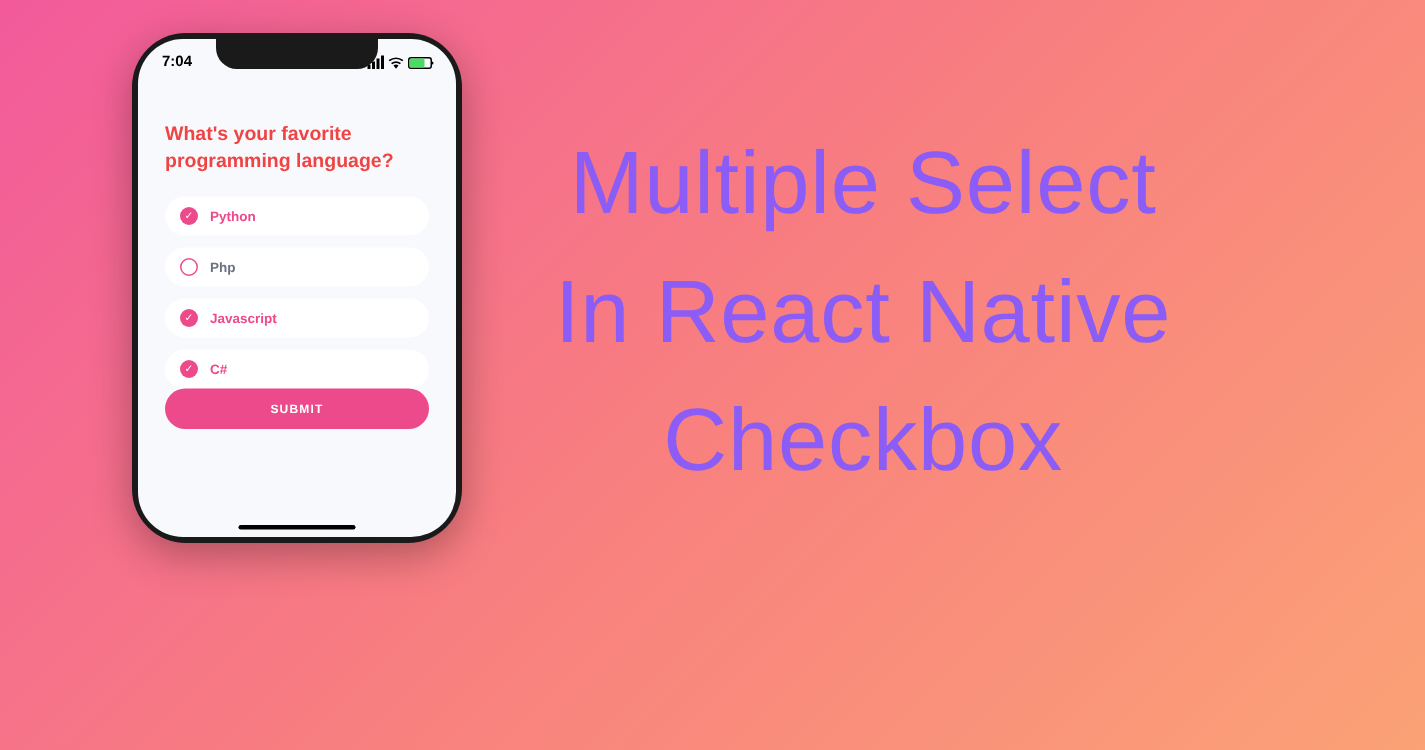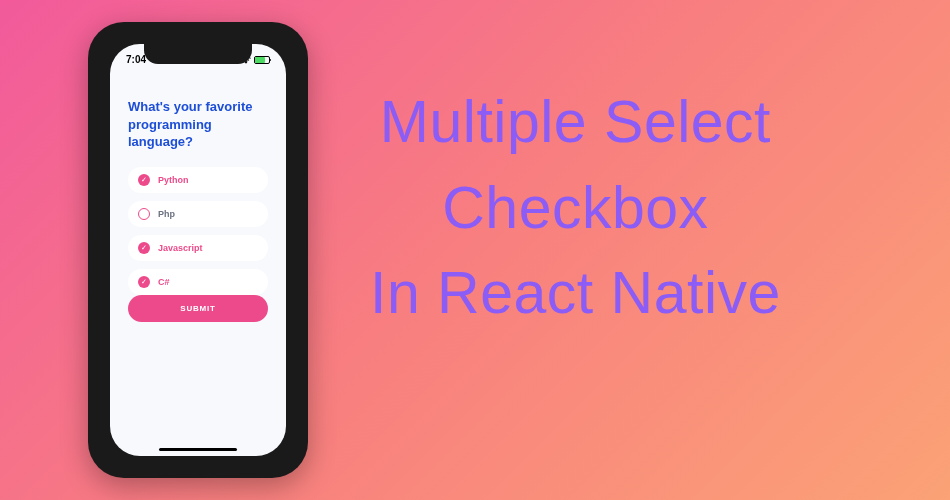--- a/index.html
+++ b/index.html
@@ -19,24 +19,24 @@
     }
     
     .phone-container {
       position: absolute;
       left: 88px;
       top: 22px;
     }
     
     .phone-frame {
       width: 220px;
-      height: 456px;
+      height: 340px;
       background: #1a1a1a;
       border-radius: 36px;
-      padding: 22px;
+      padding: 4px;
       box-shadow: 0 8px 28px rgba(0,0,0,0.3);
       position: relative;
     }
     
     .phone-screen {
       width: 100%;
       height: 100%;
       background: #f7f9fc;
       border-radius: 30px;
       overflow: hidden;
@@ -119,21 +119,21 @@
       border-radius: 1px;
     }
     
     .app-content {
       padding: 30px 18px 18px;
     }
     
     .question-title {
       font-size: 13px;
       font-weight: 700;
-      color: #1d4ed8;
+      color: #ef4444;
       line-height: 1.35;
       margin-bottom: 16px;
     }
     
     .options-list {
       display: flex;
       flex-direction: column;
       gap: 8px;
     }
     
@@ -283,15 +283,15 @@
         <button class="submit-button">SUBMIT</button>
       </div>
 
       <div class="home-indicator"></div>
     </div>
   </div>
 </div>
 
 <div class="headline-text">
   <span class="headline-line">Multiple Select</span>
+  <span class="headline-line">In React Native</span>
   <span class="headline-line">Checkbox</span>
-  <span class="headline-line">In React Native</span>
 </div>
 
 </body></html>

